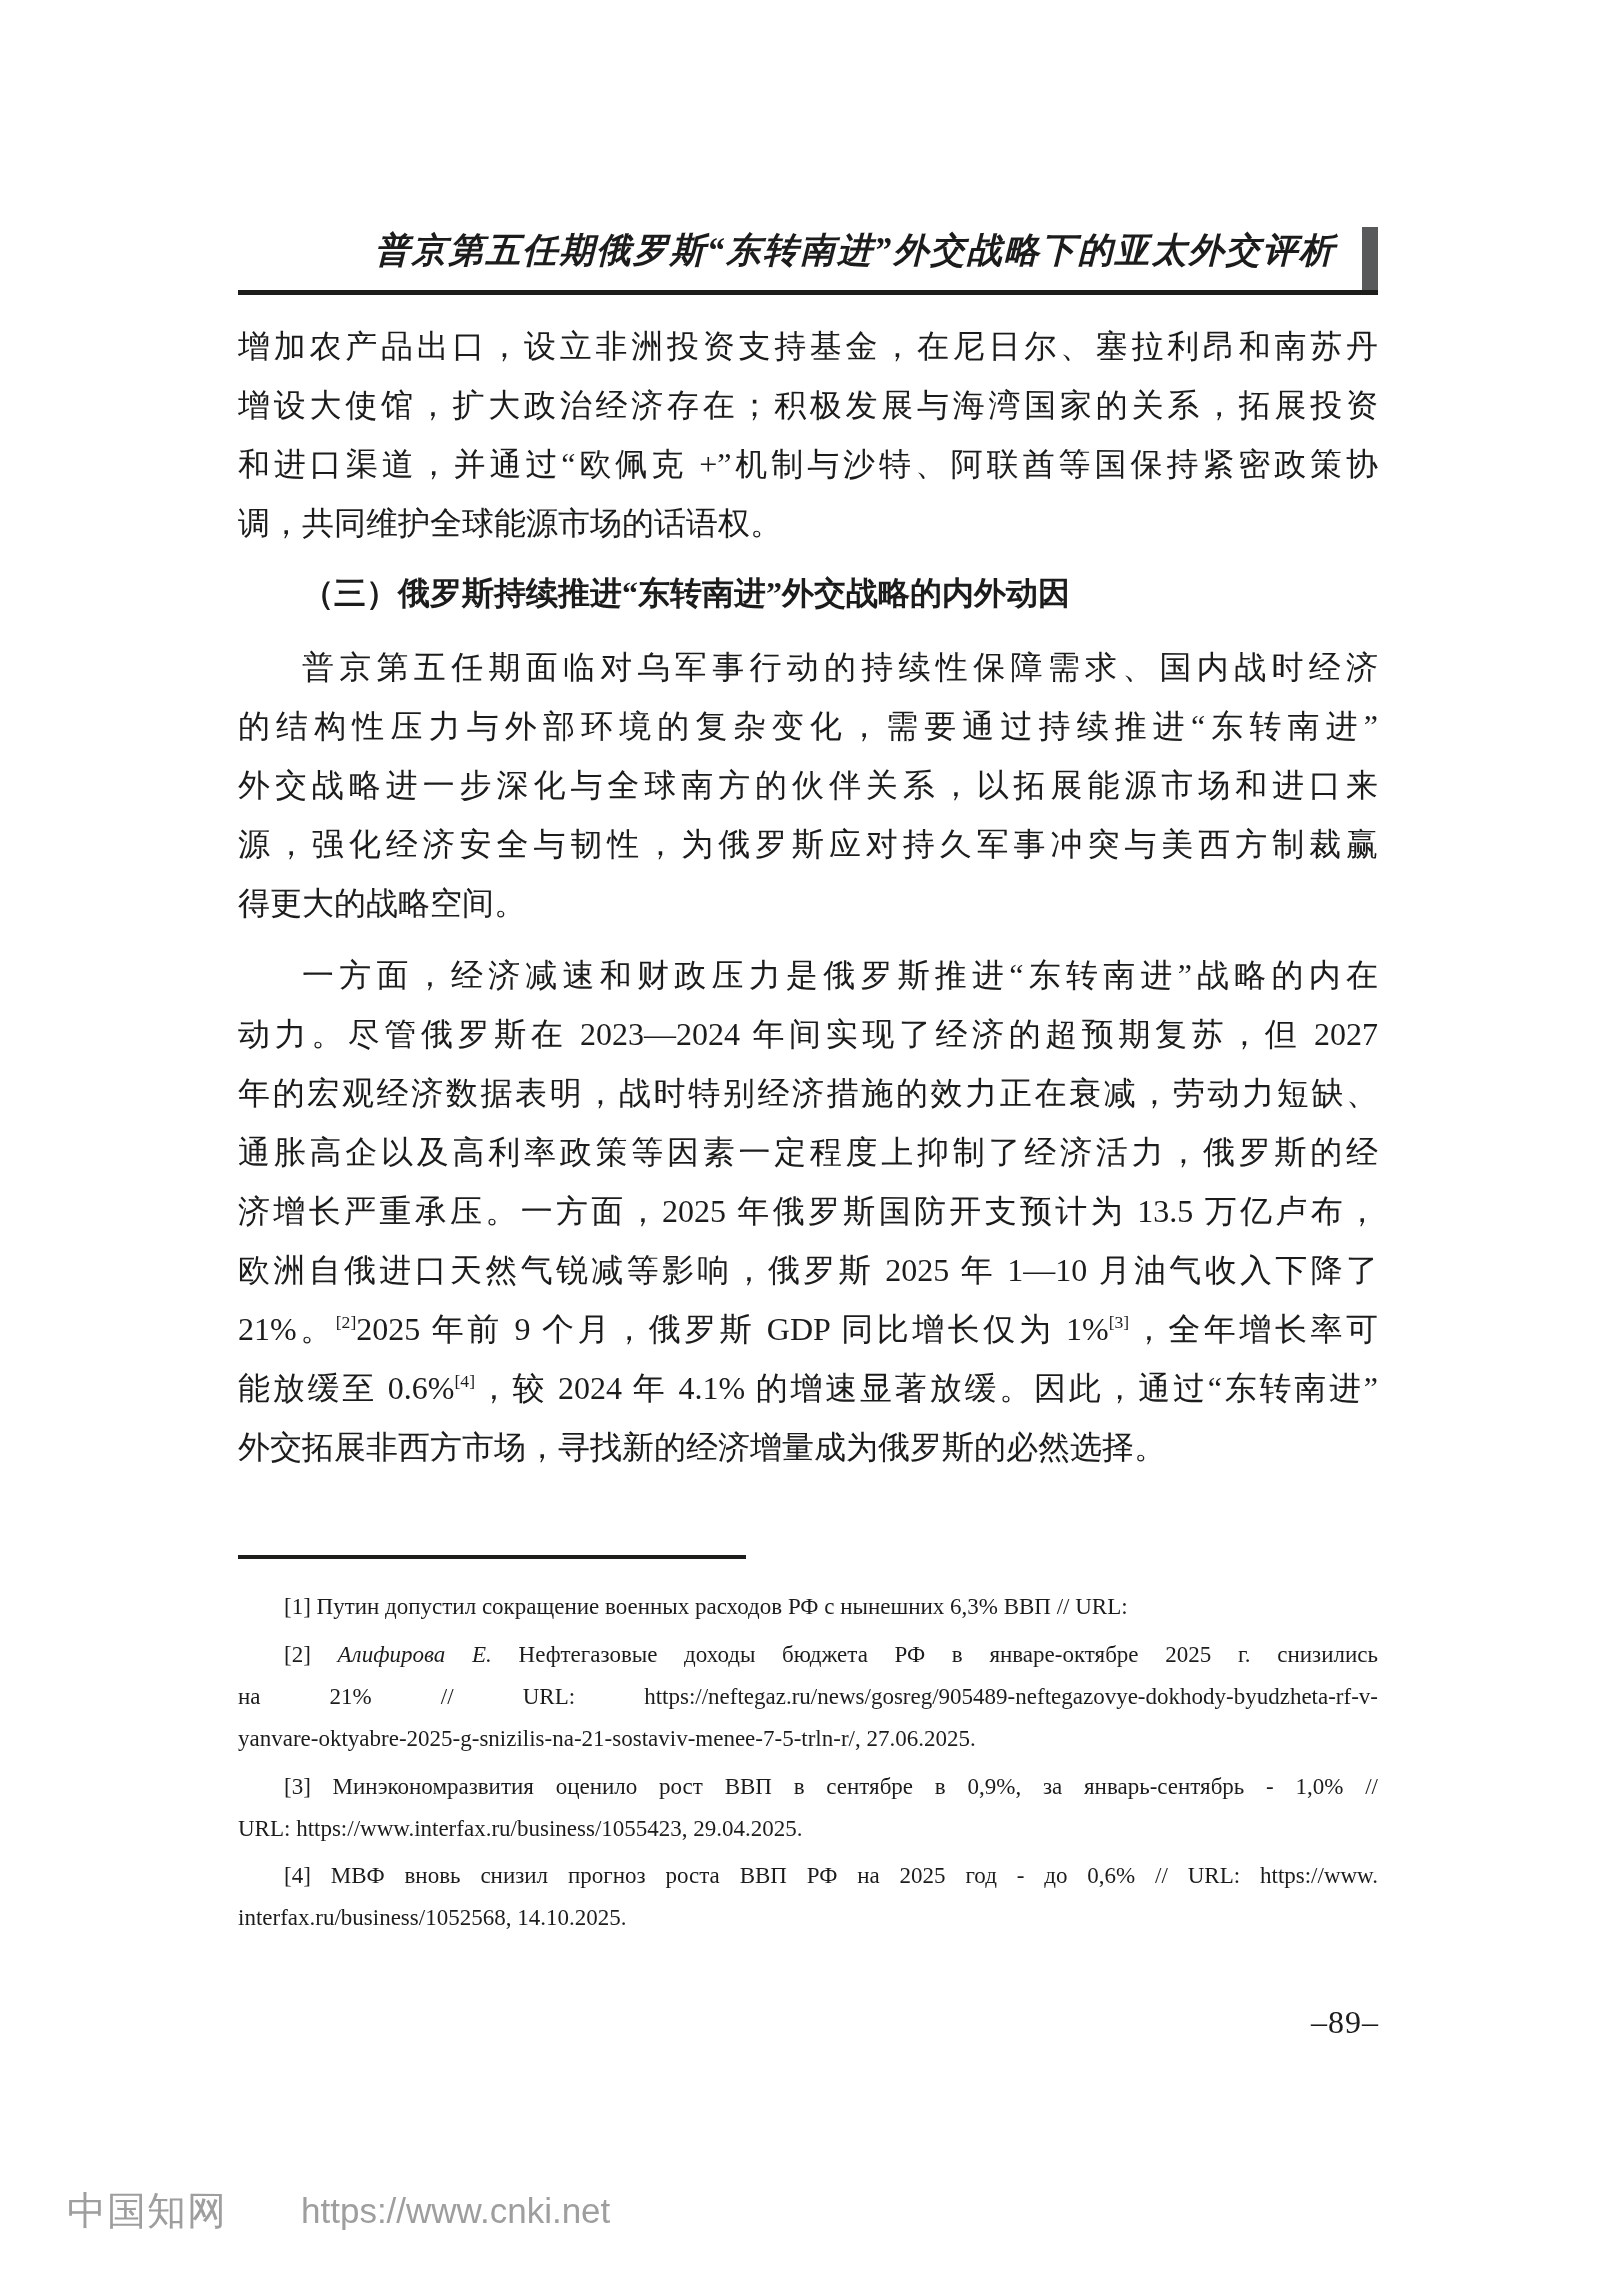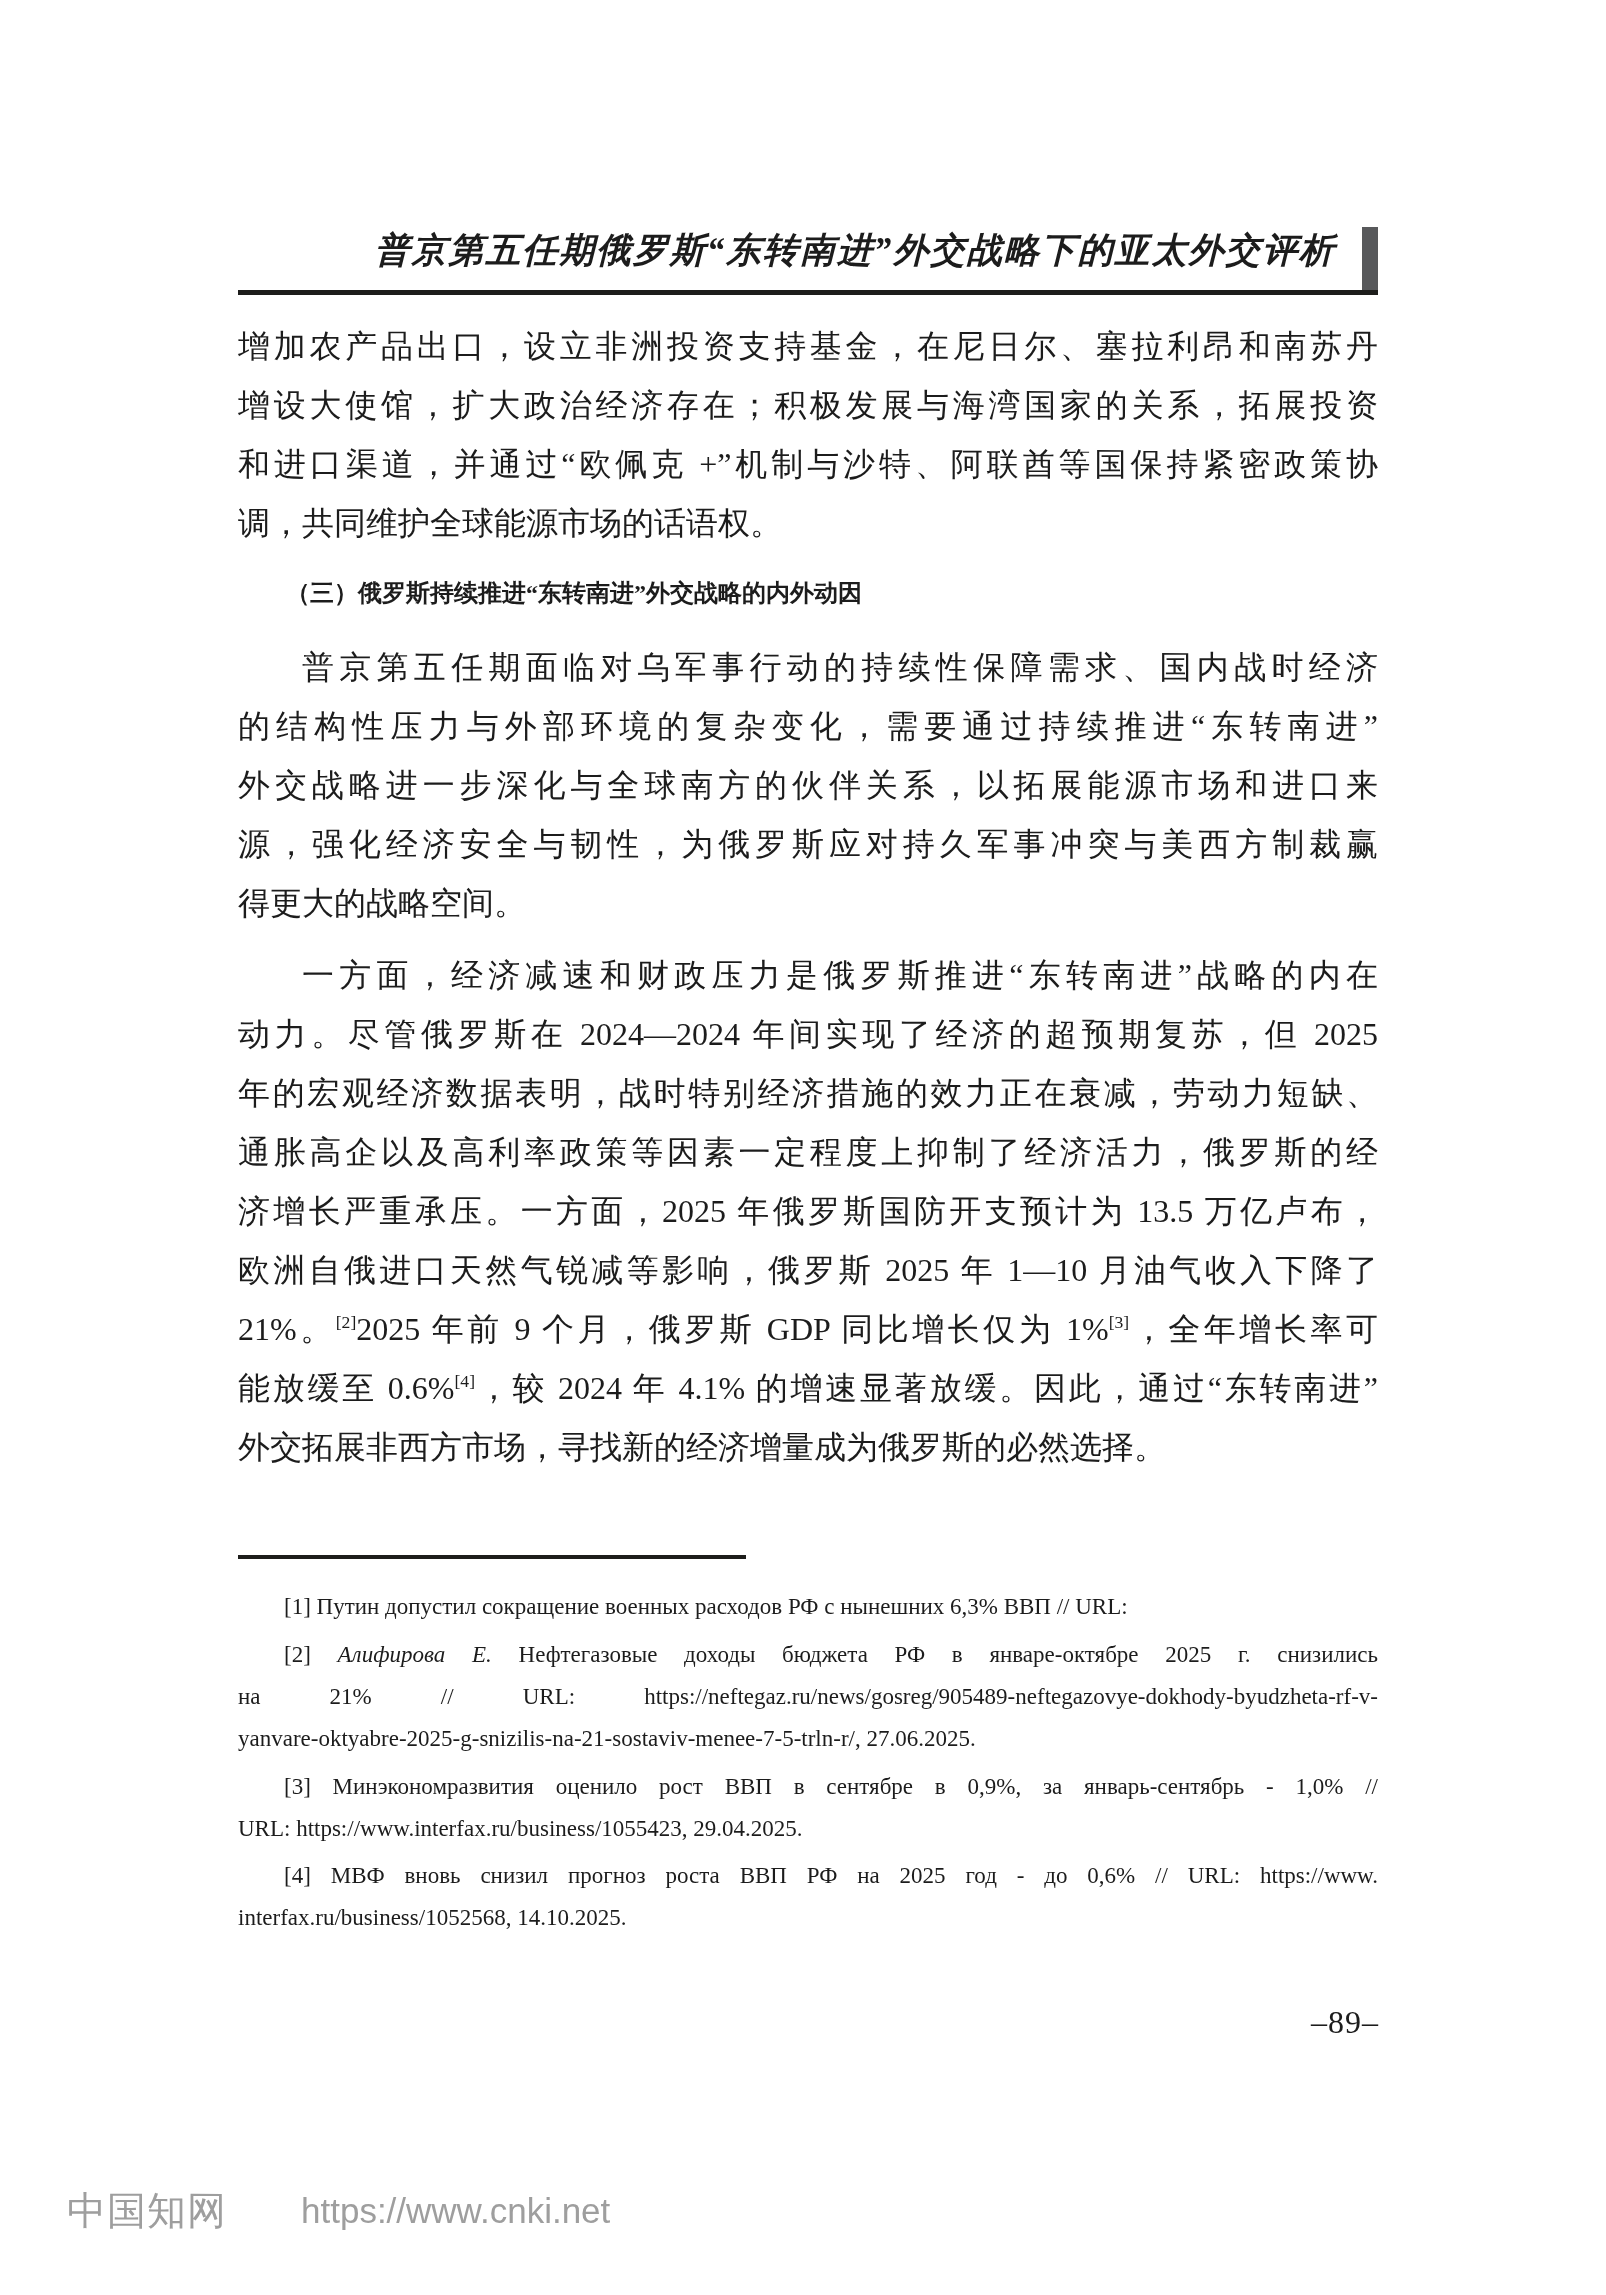--- a/index.html
+++ b/index.html
@@ -45,21 +45,21 @@
   }
   .line {
     height: 59px; line-height: 59px;
     text-align: justify;
     text-align-last: justify;
     white-space: normal;
   }
   .para .line:last-child { text-align-last: left; }
   .para.indent .line:first-child { text-indent: 2em; }
   .section-heading {
-    font-size: 24px; font-weight: bold;
+    font-size: 32px; font-weight: bold;
     height: 59px; line-height: 59px;
     margin: 11.2px 0 15px 0;
     text-indent: 2em;
   }
   .para3 { margin-top: 12.6px; }
   sup { font-size: 0.55em; vertical-align: super; line-height: 0; }
 
   
   .fnsep {
     position: absolute;
@@ -117,21 +117,21 @@
     <div class="section-heading">（三）俄罗斯持续推进“东转南进”外交战略的内外动因</div>
     <div class="para indent">
         <div class="line">普京第五任期面临对乌军事行动的持续性保障需求、国内战时经济</div>
         <div class="line">的结构性压力与外部环境的复杂变化，需要通过持续推进“东转南进”</div>
         <div class="line">外交战略进一步深化与全球南方的伙伴关系，以拓展能源市场和进口来</div>
         <div class="line">源，强化经济安全与韧性，为俄罗斯应对持久军事冲突与美西方制裁赢</div>
         <div class="line">得更大的战略空间。</div>
       </div>
     <div class="para indent para3">
         <div class="line">一方面，经济减速和财政压力是俄罗斯推进“东转南进”战略的内在</div>
-        <div class="line">动力。尽管俄罗斯在 2024—2024 年间实现了经济的超预期复苏，但 2025</div>
+        <div class="line">动力。尽管俄罗斯在 2023—2024 年间实现了经济的超预期复苏，但 2027</div>
         <div class="line">年的宏观经济数据表明，战时特别经济措施的效力正在衰减，劳动力短缺、</div>
         <div class="line">通胀高企以及高利率政策等因素一定程度上抑制了经济活力，俄罗斯的经</div>
         <div class="line">济增长严重承压。一方面，2025 年俄罗斯国防开支预计为 13.5 万亿卢布，</div>
         <div class="line">欧洲自俄进口天然气锐减等影响，俄罗斯 2025 年 1—10 月油气收入下降了</div>
         <div class="line">21%。<sup>[2]</sup>2025 年前 9 个月，俄罗斯 GDP 同比增长仅为 1%<sup>[3]</sup>，全年增长率可</div>
         <div class="line">能放缓至 0.6%<sup>[4]</sup>，较 2024 年 4.1% 的增速显著放缓。因此，通过“东转南进”</div>
         <div class="line">外交拓展非西方市场，寻找新的经济增量成为俄罗斯的必然选择。</div>
       </div>
   </div>
 

